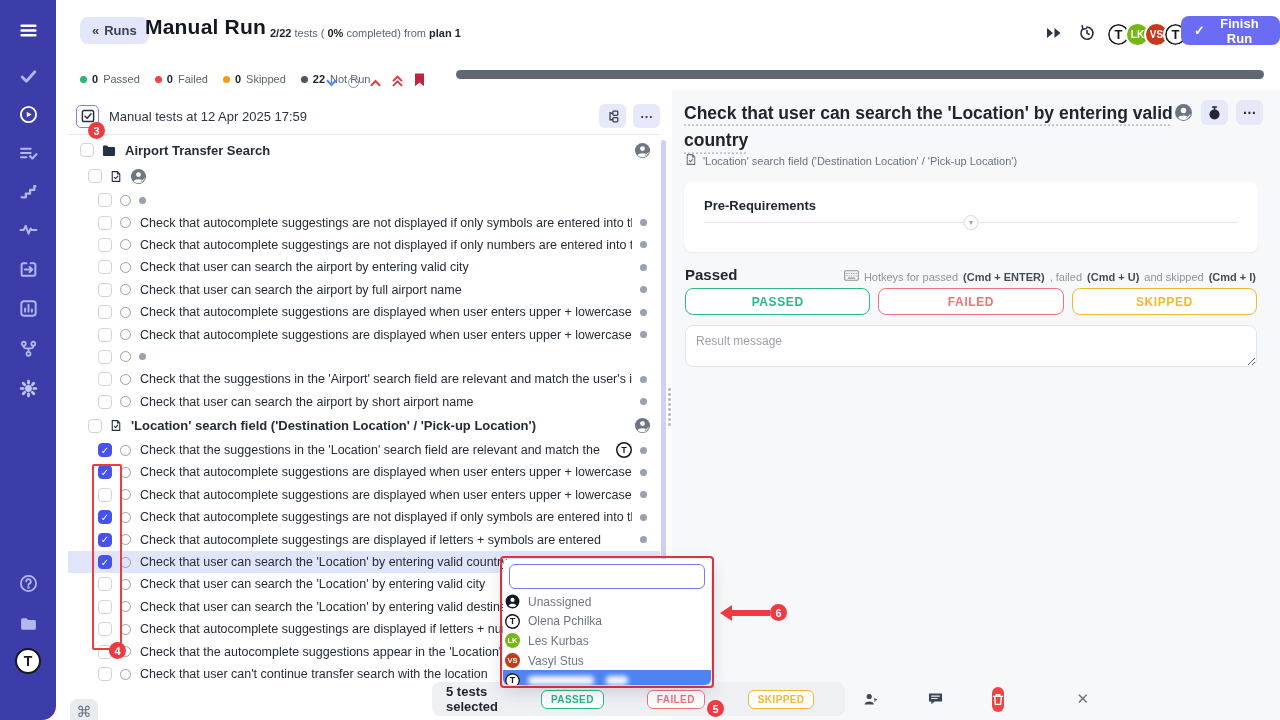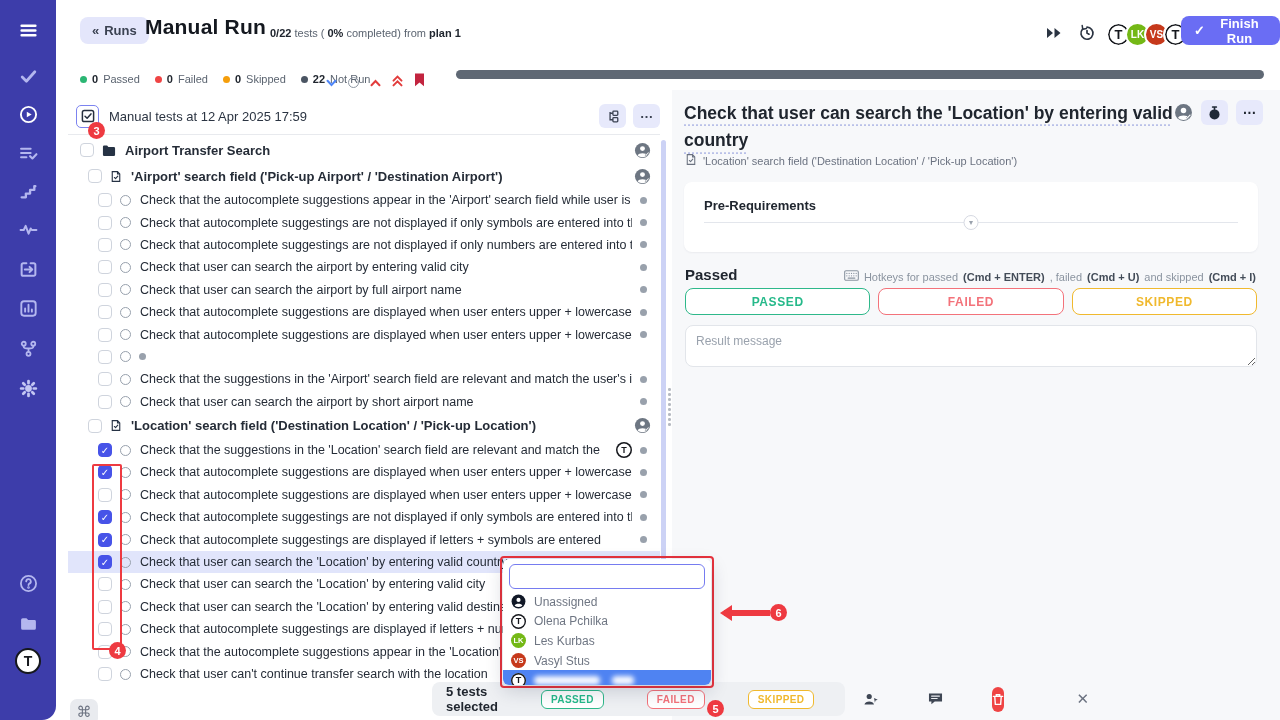--- a/index.html
+++ b/index.html
@@ -80,21 +80,21 @@
   #hotkeys b { color:#434c58; }
   #result-btns { position:absolute; left:13px; top:198px; width:572px; display:flex; gap:8px; }
   .rbtn { flex:1; height:27px; background:#fff; border-radius:8px; font-size:12px; font-weight:700; letter-spacing:.6px; cursor:pointer; font-family:inherit; }
   #msg-box { position:absolute; left:13px; top:235px; width:572px; height:42px; background:#fff; border:1px solid #e2e5ea; border-radius:8px; resize:both; font-family:inherit; font-size:12px; padding:8px 10px; color:#20262f; }
   #msg-box::placeholder { color:#9aa2ad; }
 
   
   #dd-redbox { left:500px; top:556px; width:214px; height:132px; border:2.5px solid #e8323c; border-radius:4px; z-index:20; }
   #dropdown { left:503px; top:559px; width:208px; height:126px; background:#fff; border-radius:6px; box-shadow:0 6px 18px rgba(30,40,70,.18); z-index:21; overflow:hidden; }
   #dd-input { margin:5px 6px 3px; width:196px; height:25px; border:1.6px solid #767cf0; border-radius:6px; font-family:inherit; font-size:12px; padding:0 8px; outline:none; display:block; }
-  .dd-item { height:19.6px; display:flex; align-items:center; gap:8px; padding:0 8px; font-size:12px; color:#6f7683; cursor:pointer; }
+  .dd-item { height:19.6px; display:flex; align-items:center; gap:8px; padding:0 2px; font-size:12px; color:#6f7683; cursor:pointer; }
   .dd-item.sel { background:#4f83f2; color:#fff; }
   .dd-av { width:15px; height:15px; border-radius:50%; flex:0 0 15px; display:flex; align-items:center; justify-content:center; font-size:7.5px; font-weight:800; color:#fff; }
   .dd-av.t { background:#fff; box-shadow:0 0 0 1.4px #16181d inset; color:#16181d; font-size:9px; }
   .blurbar { height:9px; background:rgba(255,255,255,.95); border-radius:4px; filter:blur(2.5px); display:inline-block; }
 
   
   #selbar { left:432px; top:682px; width:413px; height:34px; background:#eef0f3; border-radius:8px; display:flex; align-items:center; z-index:15;gap:36px; }
   #selbar-text { margin-left:14px; font-size:13px; font-weight:700; color:#20262f; }
   .pill { margin-left:7px; padding:3px 9px; background:#fff; border-radius:6px; font-size:10px; font-weight:700; letter-spacing:.4px; cursor:pointer; }
   .bar-ic { margin-left:13px; display:flex; color:#3f4754; cursor:pointer; }
@@ -186,21 +186,21 @@
       </span>
     <span class="sb-avatar" style="top:648px">T</span>
   </nav>
 
   <button id="back-btn" class="abs">
       <span>«</span>
       <span>Runs</span>
     </button>
   <div id="page-title" class="abs">Manual Run</div>
   <div id="run-sub" class="abs">
-    <b>0/22</b> <span>tests (</span> <b>0%</b> <span>completed) from</span> <b>plan 1</b>
+    <b>2/22</b> <span>tests (</span> <b>0%</b> <span>completed) from</span> <b>plan 1</b>
   </div>
   <div id="hdr-icons" class="abs">
     <span><svg width="16" height="14" viewBox="0 0 16 14" fill="currentColor">
           <path d="M1 2v10l6-5zM8.5 2v10l6-5z"></path>
         </svg></span>
     <span><svg width="18" height="18" viewBox="0 0 18 18" fill="none" stroke="currentColor" stroke-width="1.7" stroke-linecap="round">
           <path d="M9 3.2a6 6 0 1 1-4.6 2.1"></path>
           <path d="M4.2 1.6l.6 3.7 3.6-.9" stroke-width="1.5"></path>
           <path d="M9 6.5V9l2 1.2"></path>
         </svg></span>
@@ -295,34 +295,32 @@
       </div>
       <div class="trow suite">
         <span class="cb"></span>
         <span class="ticon">
           <svg width="12" height="13" viewBox="0 0 16 16" fill="none" stroke="#263244" stroke-width="1.5">
             <path d="M3 1.5h7l3 3v10H3z"></path>
             <path d="M10 1.5v3h3"></path>
             <path d="M5.8 9.3l1.6 1.6 3-3.4" stroke-linecap="round" stroke-linejoin="round"></path>
           </svg>
         </span>
-        <span class="tlabel">'Airport' search field ('Pick-up Airport' / 'Destination Airport')</span>
         <span class="assign-ic">
           <svg width="17" height="17" viewBox="0 0 18 18">
             <circle cx="9" cy="9" r="8" fill="#6d7682"></circle>
             <circle cx="9" cy="7" r="2.6" fill="#fff"></circle>
             <path d="M3.8 14.2c1.2-3 9.2-3 10.4 0a8 8 0 0 1-10.4 0z" fill="#fff"></path>
             <path d="M11.8 13.9l3.4-3.4 1 1-3.4 3.4z" fill="#fff" stroke="#6d7682" stroke-width=".6"></path>
           </svg>
         </span>
       </div>
       <div class="trow test">
         <span class="cb"></span>
         <span class="ring"></span>
-        <span class="tlabel">Check that the autocomplete suggestions appear in the 'Airport' search field while user is</span>
         <span class="rdot"></span>
       </div>
       <div class="trow test">
         <span class="cb"></span>
         <span class="ring"></span>
         <span class="tlabel">Check that autocomplete suggestings are not displayed if only symbols are entered into the</span>
         <span class="rdot"></span>
       </div>
       <div class="trow test">
         <span class="cb"></span>

